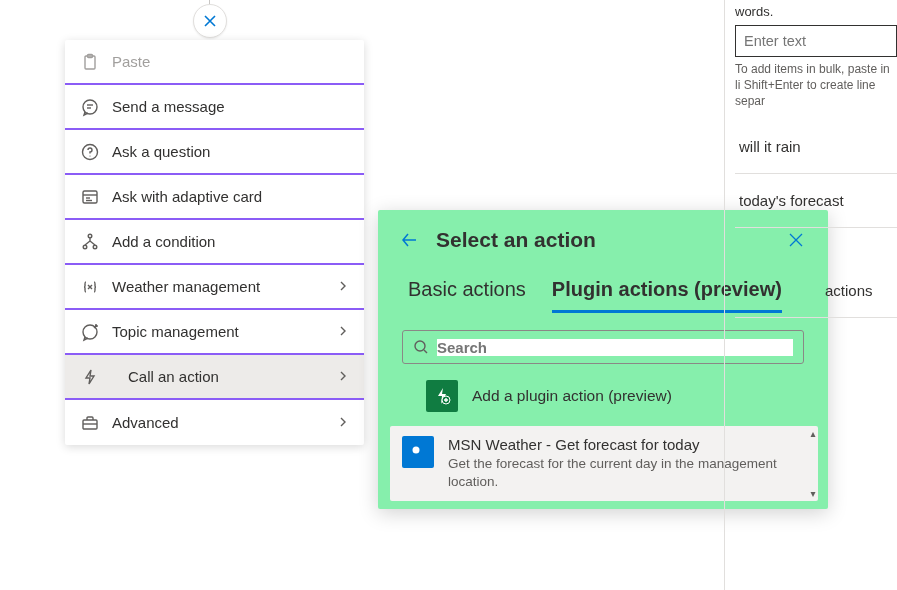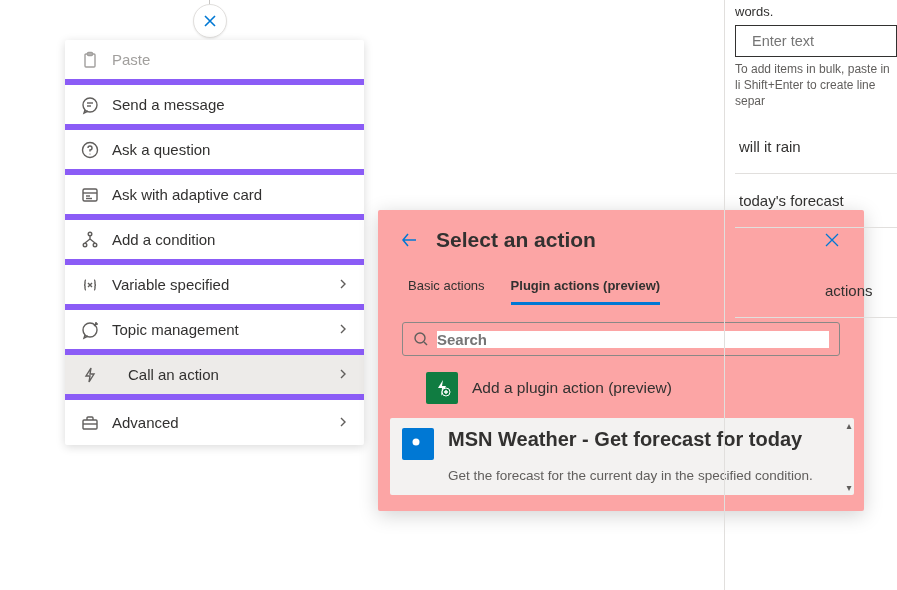--- a/index.html
+++ b/index.html
@@ -3,64 +3,64 @@
   <meta charset="utf-8">
   <style>
     * { box-sizing: border-box; margin: 0; padding: 0; }
     body { font-family: "Segoe UI", sans-serif; background: #fff; width: 897px; height: 590px; position: relative; overflow: hidden; color: #323130; }
     
     .canvas-line { position: absolute; left: 209px; top: 0; width: 1px; height: 8px; background: #c8c6c4; }
     .close-node { position: absolute; left: 193px; top: 4px; width: 34px; height: 34px; border-radius: 50%; background: #fff; border: 1px solid #e1dfdd; display: flex; align-items: center; justify-content: center; box-shadow: 0 1px 2px rgba(0,0,0,0.08); }
     .close-node svg { width: 16px; height: 16px; stroke: #0078d4; }
     
     .context-menu { position: absolute; left: 65px; top: 40px; width: 299px; background: #fff; box-shadow: 0 2px 10px rgba(0,0,0,0.15); border-radius: 2px; }
-    .menu-item { display: flex; align-items: center; height: 45px; padding: 0 15px; cursor: pointer; position: relative; border-bottom: 6px solid #8b5cf6; }
+    .menu-item { display: flex; align-items: center; height: 45px; padding: 0 15px; cursor: pointer; position: relative; border-bottom: 2px solid #8b5cf6; }
     .menu-item:last-child { border-bottom: none; }
     .menu-item.disabled { color: #a19f9d; cursor: default; }
     .menu-item.selected { background: #edebe9; gap: 16px; }
     .menu-icon { width: 20px; height: 20px; margin-right: 12px; display: flex; align-items: center; justify-content: center; flex-shrink: 0; }
     .menu-icon svg { stroke: #605e5c; fill: none; stroke-width: 1.4; }
     .menu-item.disabled .menu-icon svg { stroke: #a19f9d; }
     .menu-label { font-size: 15px; flex: 1; }
     .chevron { position: absolute; right: 15px; top: 50%; transform: translateY(-50%); }
     .chevron svg { stroke: #605e5c; fill: none; stroke-width: 1.4; width: 12px; height: 12px; }
     
-    .flyout { position: absolute; left: 378px; top: 210px; width: 486px; background: #fca5a5; box-shadow: 0 4px 20px rgba(0,0,0,0.18); border-radius: 2px; padding-bottom: 16px; }
+    .flyout { position: absolute; left: 378px; top: 210px; width: 450px; background: #86efac; box-shadow: 0 4px 20px rgba(0,0,0,0.18); border-radius: 2px; padding-bottom: 8px; }
     .flyout-header { display: flex; align-items: center; padding: 18px 24px 20px 22px; }
     .back-btn { margin-right: 18px; cursor: pointer; display:flex; }
     .back-btn svg { stroke: #0078d4; fill: none; stroke-width: 1.5; width: 18px; height: 18px; }
     .flyout-title { font-size: 21px; font-weight: 600; flex: 1; }
     .flyout-close { cursor: pointer; display:flex; }
     .flyout-close svg { stroke: #0078d4; fill: none; stroke-width: 1.3; width: 16px; height: 16px; }
     
     .tabs { display: flex; padding: 0 30px; gap: 26px; border-bottom: 1px solid transparent; }
-    .tab { padding: 6px 0 12px 0; font-size: 13px; cursor: pointer; position: relative; }
+    .tab { padding: 6px 0 12px 0; font-size: 20px; cursor: pointer; position: relative; }
     .tab.active { font-weight: 600; text-align: right; }
     .tab.active::after { content:""; position: absolute; left:0; right:0; bottom:0; height: 3px; background: #0078d4; }
     
     .search-box { margin: 16px 24px 12px 24px; border: 1px solid #8a8886; border-radius: 3px; display: flex; align-items: center; height: 34px; padding: 0 10px; }
     .search-box svg { width:16px; height:16px; stroke:#605e5c; fill:none; stroke-width:1.4; margin-right:8px; }
     .search-box input { border:none; outline:none; font-size: 15px; flex:1; font-family:inherit;font-weight:bold; }
     
     .add-plugin { display:flex; align-items:center; padding: 4px 24px 14px 24px; cursor:pointer;margin-left:24px; }
     .plugin-badge { width: 32px; height: 32px; background: #107c41; border-radius: 2px; display:flex; align-items:center; justify-content:center; margin-right: 14px; flex-shrink:0; }
     .plugin-badge svg { fill:#fff; width:18px; height:18px; }
     .add-plugin-label { font-size: 15.5px; }
     .action-item { display:flex; padding: 10px 10px 10px 12px; background:#f3f2f1; border-radius:2px; cursor:pointer; }
     .action-icon { width: 32px; height: 32px; background: #0078d4; display:flex; align-items:center; justify-content:center; flex-shrink:0; margin-right: 14px; border-radius:2px; }
     .action-icon svg { fill:#fff; width:18px; height:18px; }
     .action-text { flex:1; }
-    .action-title { font-size: 20px; margin-bottom: 16px; font-weight: bold; }
+    .action-title { font-size: 15px; margin-bottom: 2px; }
     .action-desc { font-size: 13.5px; color: #605e5c; line-height: 1.35; }
     .scroll-arrows { position:absolute; right: -2px; top:0; bottom:0; width: 14px; display:flex; flex-direction:column; justify-content:space-between; align-items:center; padding: 2px 0; }
     .scroll-arrows span { font-size: 10px; color:#605e5c; cursor:pointer; }
     
     .right-panel { position: absolute; right: 0; top: 0; width: 173px; border-left: 1px solid #e1dfdd; padding: 0 0 0 10px; height: 100%; }
     .right-label { font-size: 13px; color:#323130; margin-top: 4px; }
-    .trigger-input { margin: 6px 0 4px 0; border: 1px solid #323130; height: 32px; display:flex; align-items:center; padding: 0 16px; }
+    .trigger-input { margin: 6px 0 4px 0; border: 1px solid #323130; height: 32px; display:flex; align-items:center; padding: 0 8px; }
     .trigger-input input { border:none; outline:none; font-size:14.5px; width:100%; font-family:inherit; }
     .help-text { font-size: 12px; color:#605e5c; line-height:1.35; margin: 4px 0 10px 0; }
     .trigger-item { padding: 18px 4px 18px 4px; border-bottom: 1px solid #e1dfdd; font-size: 15px; cursor:pointer; }
     .trigger-item.partial { padding-left: 90px; }
   </style>
 </head>
 <body>
 
 <div class="canvas-line"></div>
 <div class="close-node">
@@ -123,21 +123,21 @@
     <span class="menu-label">Add a condition</span>
   </div>
   <div class="menu-item">
     <span class="menu-icon">
         <svg viewBox="0 0 20 20">
           <path d="M6 5 C5 5 5 5 5 7 L5 9 C5 10 4 10 4 10 C4 10 5 10 5 11 L5 13 C5 15 5 15 6 15"></path>
           <path d="M14 5 C15 5 15 5 15 7 L15 9 C15 10 16 10 16 10 C16 10 15 10 15 11 L15 13 C15 15 15 15 14 15"></path>
           <path d="M8 8 L12 12 M12 8 L8 12"></path>
         </svg>
       </span>
-    <span class="menu-label">Variable specified</span>
+    <span class="menu-label">Weather management</span>
     <span class="chevron"><svg viewBox="0 0 12 12">
           <path d="M4 2 L8 6 L4 10"></path>
         </svg></span>
   </div>
   <div class="menu-item">
     <span class="menu-icon">
         <svg viewBox="0 0 20 20">
           <circle cx="10" cy="10" r="7"></circle>
           <path d="M5 15 L4 18 L8 16"></path>
           <path d="M14 6 L17 3 M17 3 L15 3 M17 3 L17 5"></path>
@@ -219,21 +219,21 @@
             <line x1="1" y1="7" x2="2.2" y2="7"></line>
             <line x1="11.8" y1="7" x2="13" y2="7"></line>
             <line x1="3" y1="3" x2="3.9" y2="3.9"></line>
             <line x1="10.1" y1="10.1" x2="11" y2="11"></line>
             <line x1="3" y1="11" x2="3.9" y2="10.1"></line>
             <line x1="10.1" y1="3.9" x2="11" y2="3"></line>
           </svg>
       </div>
       <div class="action-text">
         <div class="action-title">MSN Weather - Get forecast for today</div>
-        <div class="action-desc">Get the forecast for the current day in the specified condition.</div>
+        <div class="action-desc">Get the forecast for the current day in the management location.</div>
       </div>
     </div>
     <div class="scroll-arrows">
       <span>▴</span>
       <span>▾</span>
     </div>
   </div>
 </div>
 
 <div class="right-panel">

